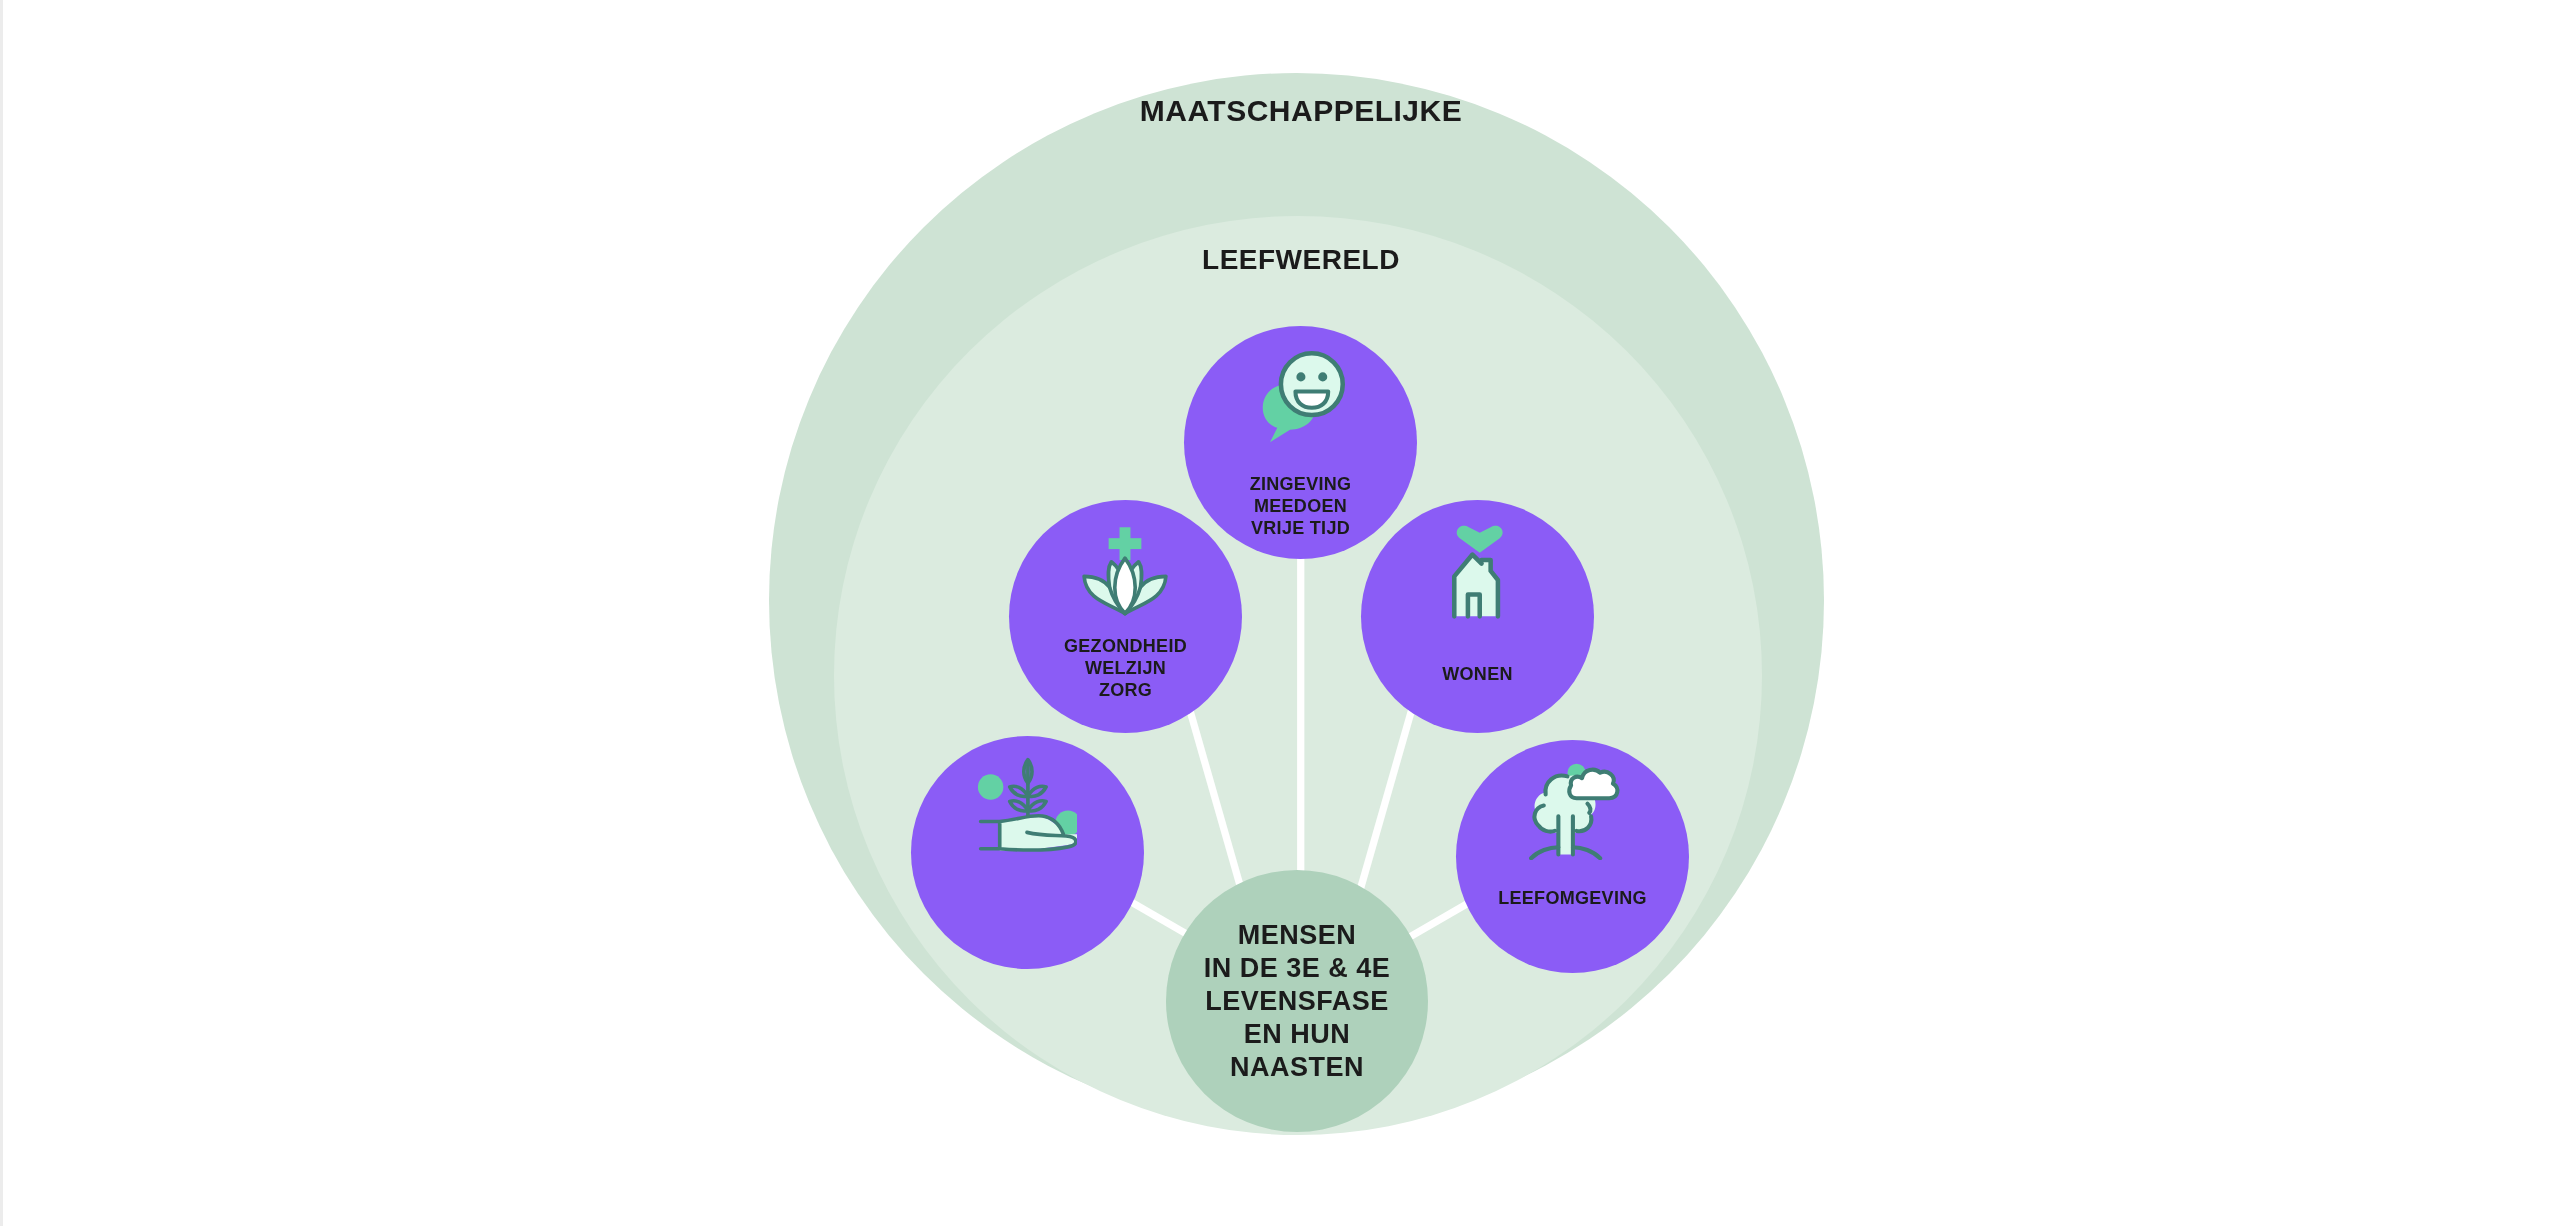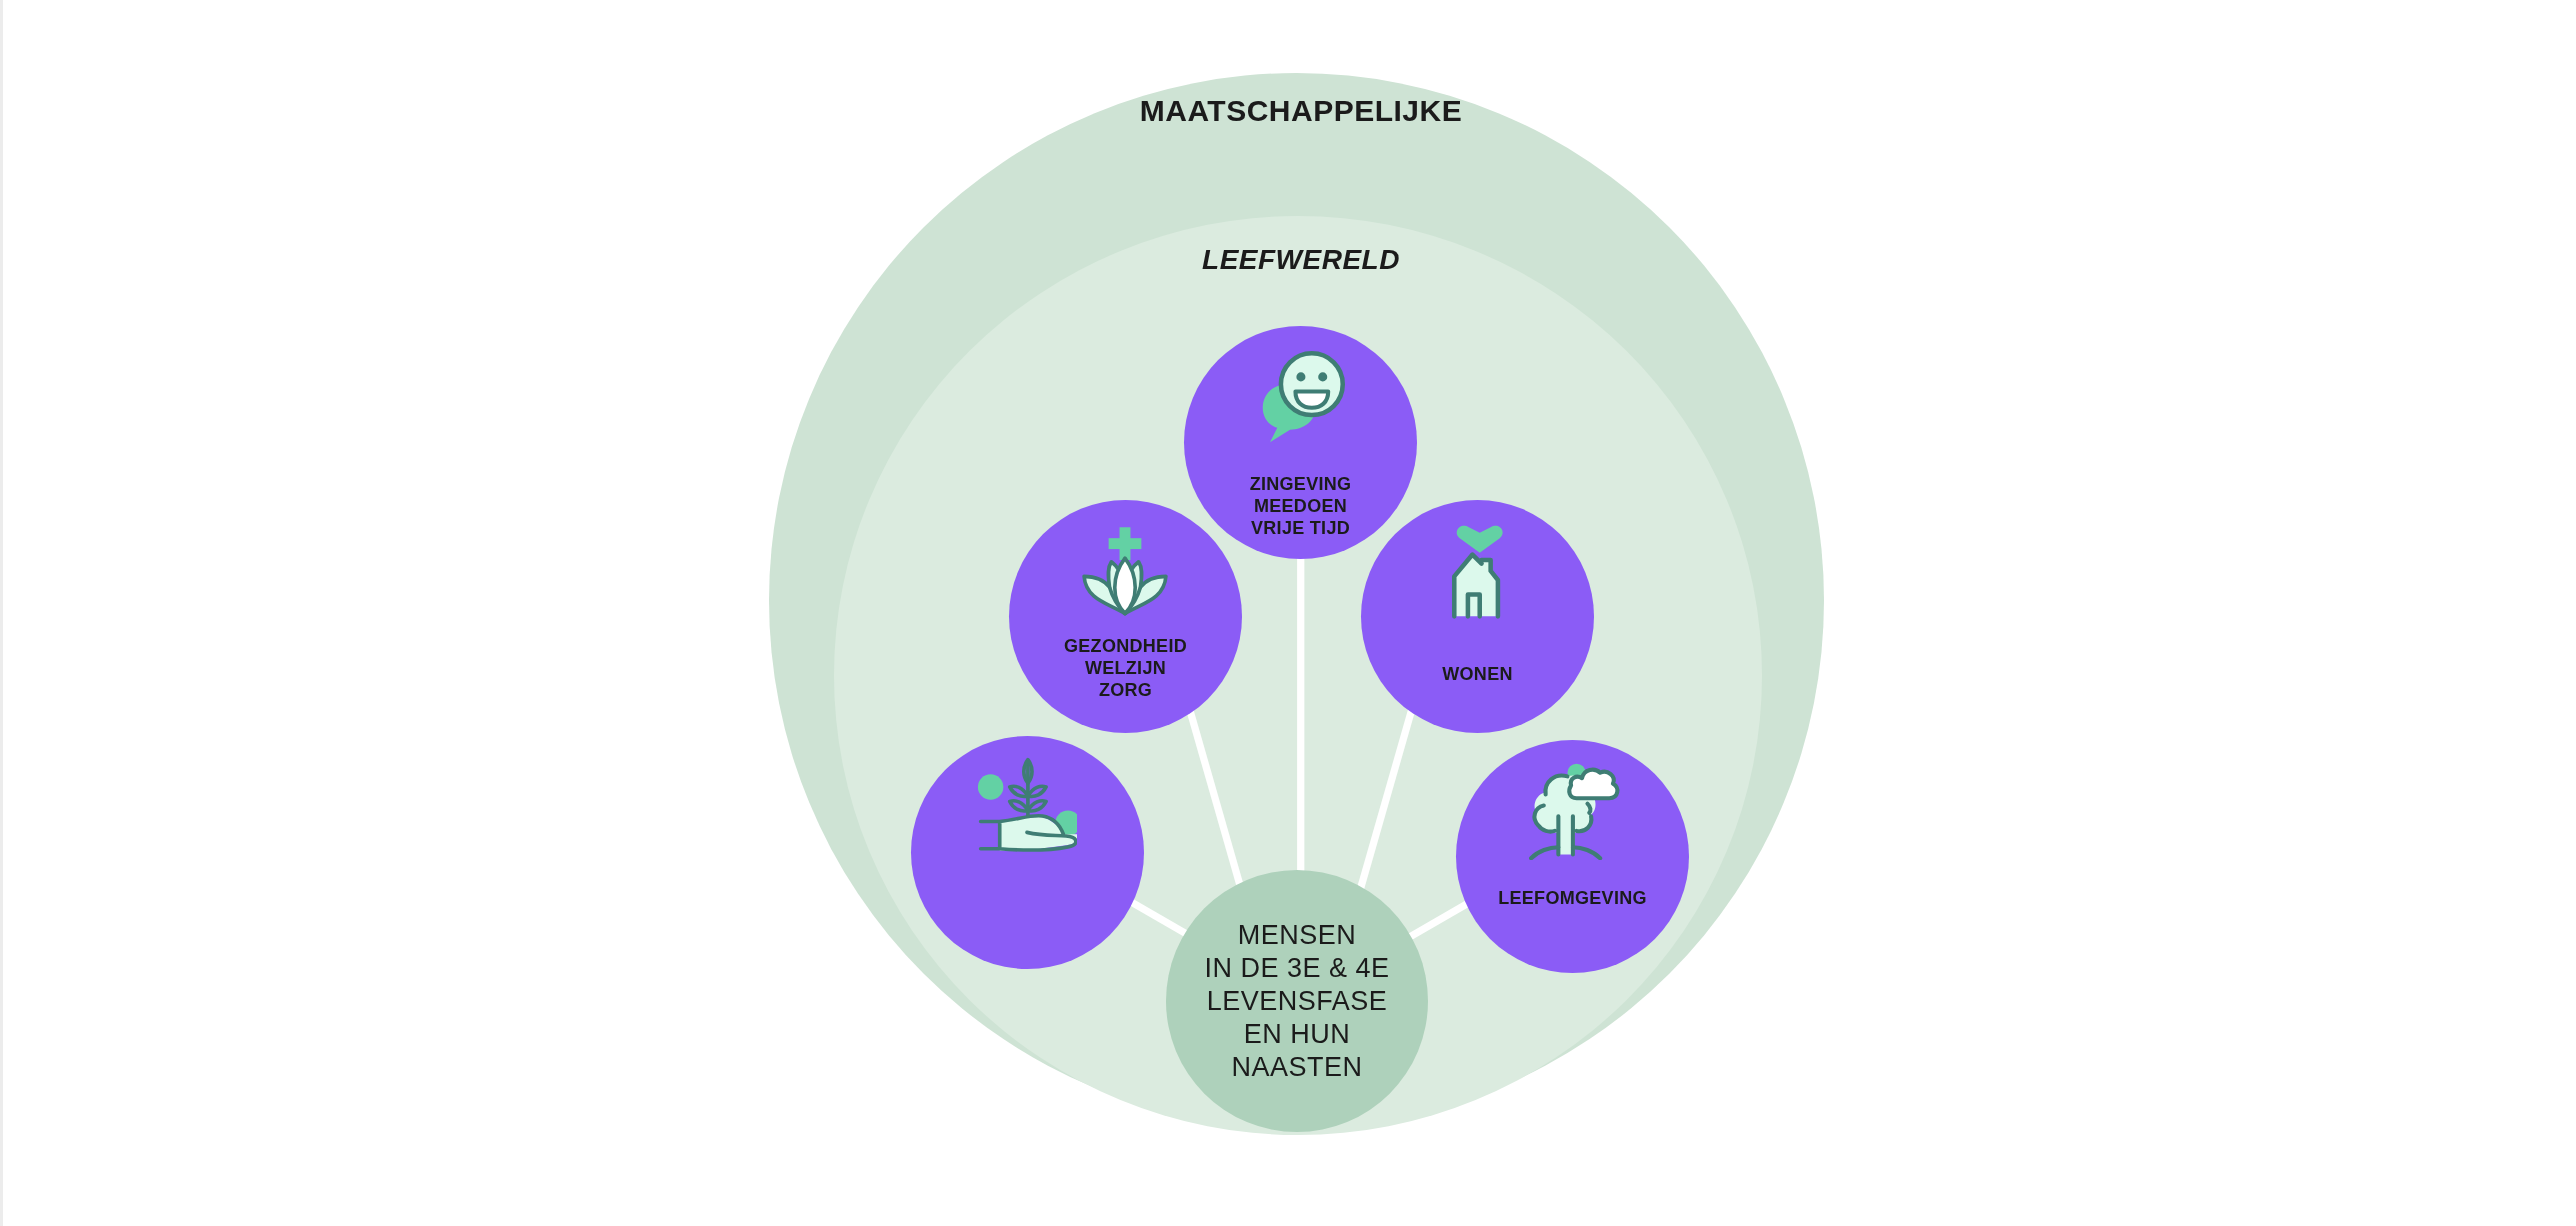--- a/index.html
+++ b/index.html
@@ -16,40 +16,40 @@
     position: absolute; left: 834px; top: 216px; width: 928px; height: 919px; border-radius: 50%;
     background: #dbebdf;
   }
   .label-outer {
     position: absolute; left: 1028px; top: 93px; width: 546px; text-align: center;
     font-weight: 700; font-size: 30px; line-height: 36px; color: #1b1b1b; letter-spacing: 0.5px;
   }
   .label-outer span { display: block; }
   .label-inner {
     position: absolute; left: 1119px; top: 242px; width: 364px; text-align: center;
-    font-weight: 700; font-size: 28px; line-height: 35px; color: #1b1b1b; letter-spacing: 0.5px; font-style: italic;
+    font-weight: 700; font-size: 28px; line-height: 35px; color: #1b1b1b; letter-spacing: 0.5px;
   }
   svg.connectors { position: absolute; left: 0; top: 0; width: 2576px; height: 1226px; }
   .node {
     position: absolute; width: 233px; height: 233px; border-radius: 50%; background: #8b5cf6;
     display: flex; flex-direction: column; align-items: center;
   }
   .node .icon { position: absolute; width: 100px; height: 100px; left: 66px; top: 20px; }
   .node .node-label {
     position: absolute; left: 9px; width: 215px; text-align: center;
     font-weight: 700; font-size: 18px; line-height: 22px; color: #1b1b1b; letter-spacing: 0.3px;
   }
   .node .node-label span { display: block; }
   .center {
     position: absolute; left: 1166px; top: 870px; width: 262px; height: 262px; border-radius: 50%;
     background: #aed1bb;
   }
   .center-label {
     position: absolute; left: 0; top: 49px; width: 262px; text-align: center;
-    font-weight: 400; font-size: 27px; line-height: 33px; color: #1b1b1b; letter-spacing: 0.5px;
+    font-weight: 700; font-size: 27px; line-height: 33px; color: #1b1b1b; letter-spacing: 0.5px;
   }
   .center-label span { display: block; }
 </style>
 </head>
 <body>
 
 <div class="left-edge"></div>
 
 <div class="outer-circle"></div>
 <div class="inner-circle"></div>

